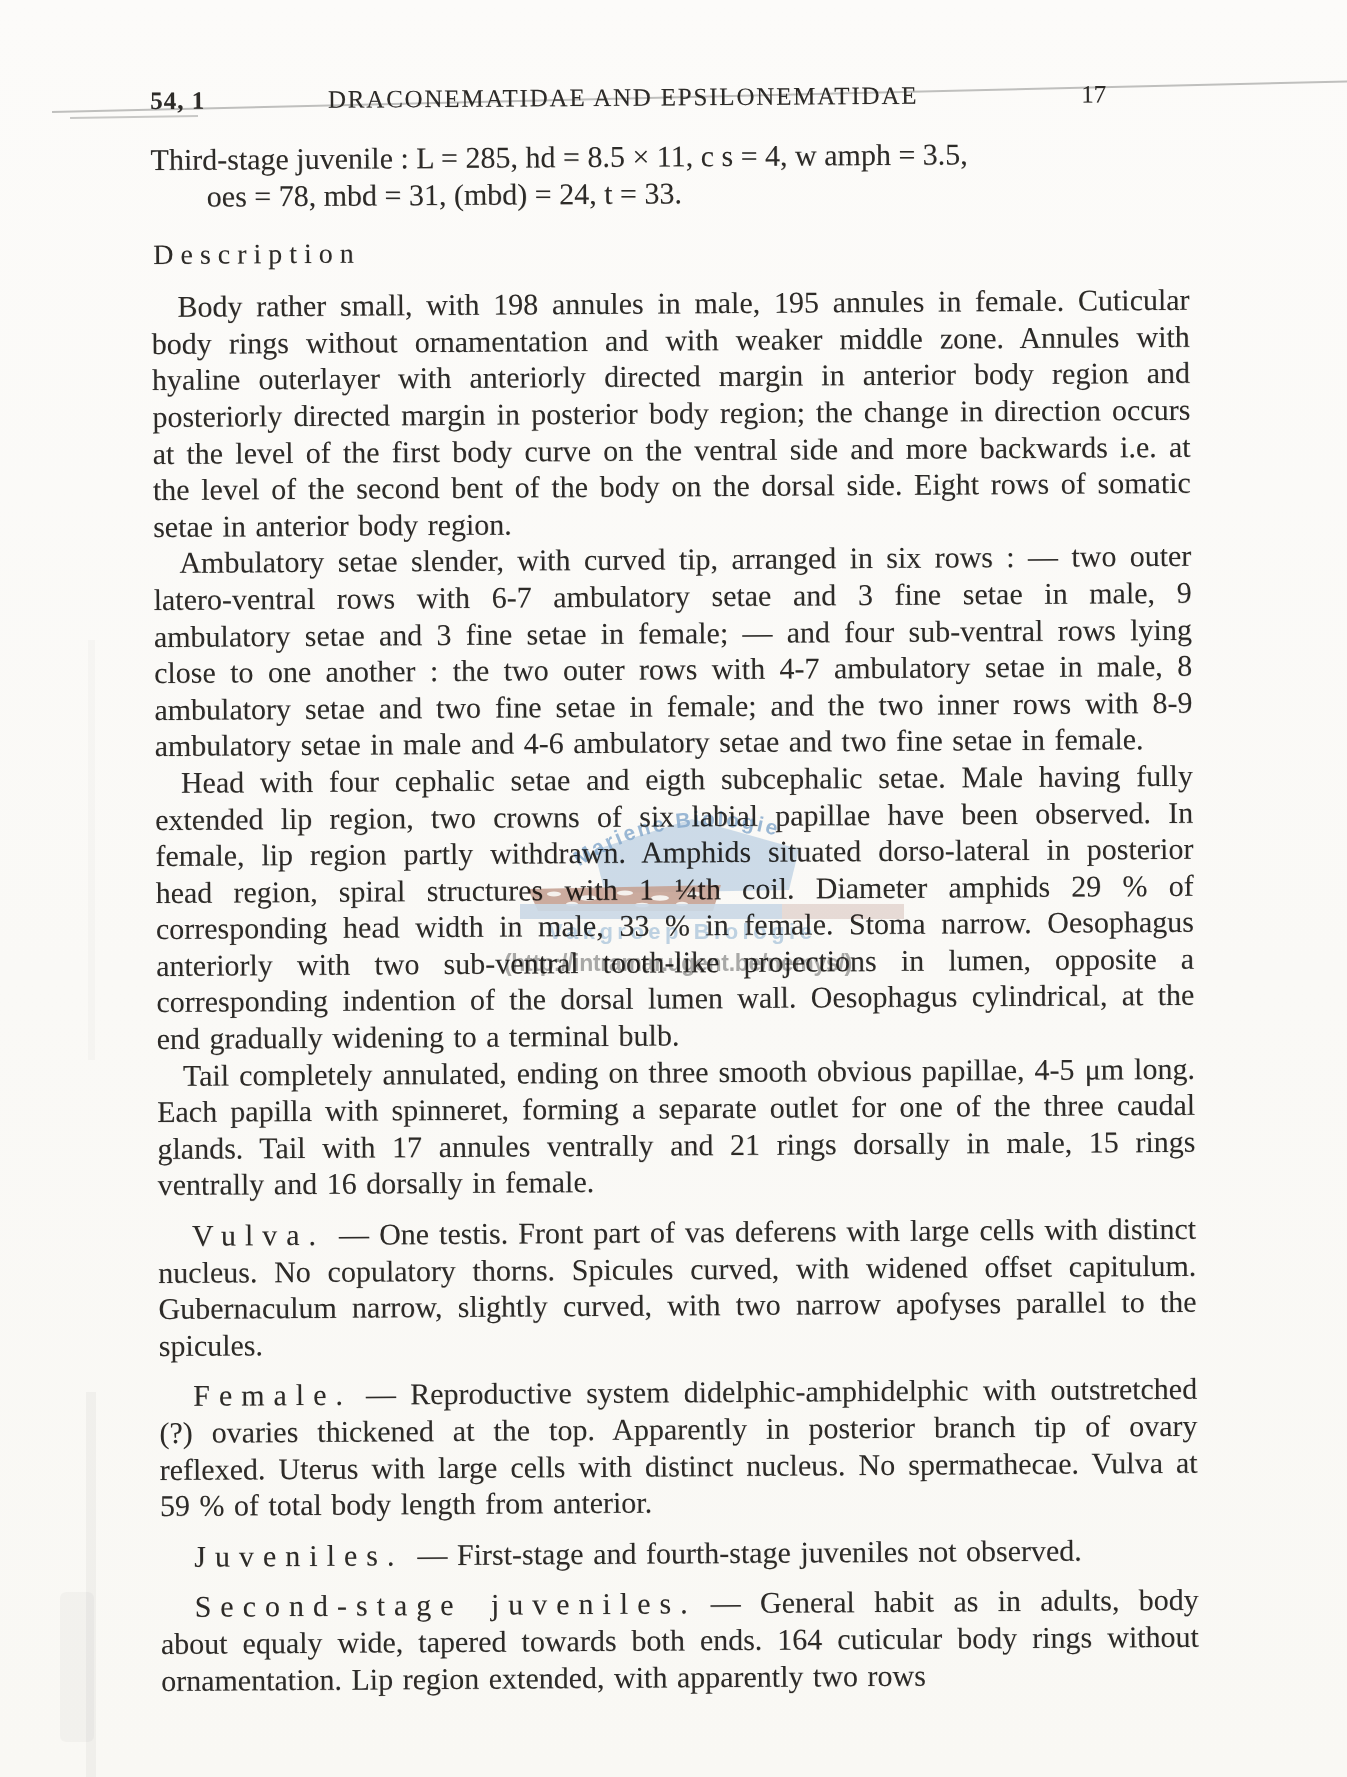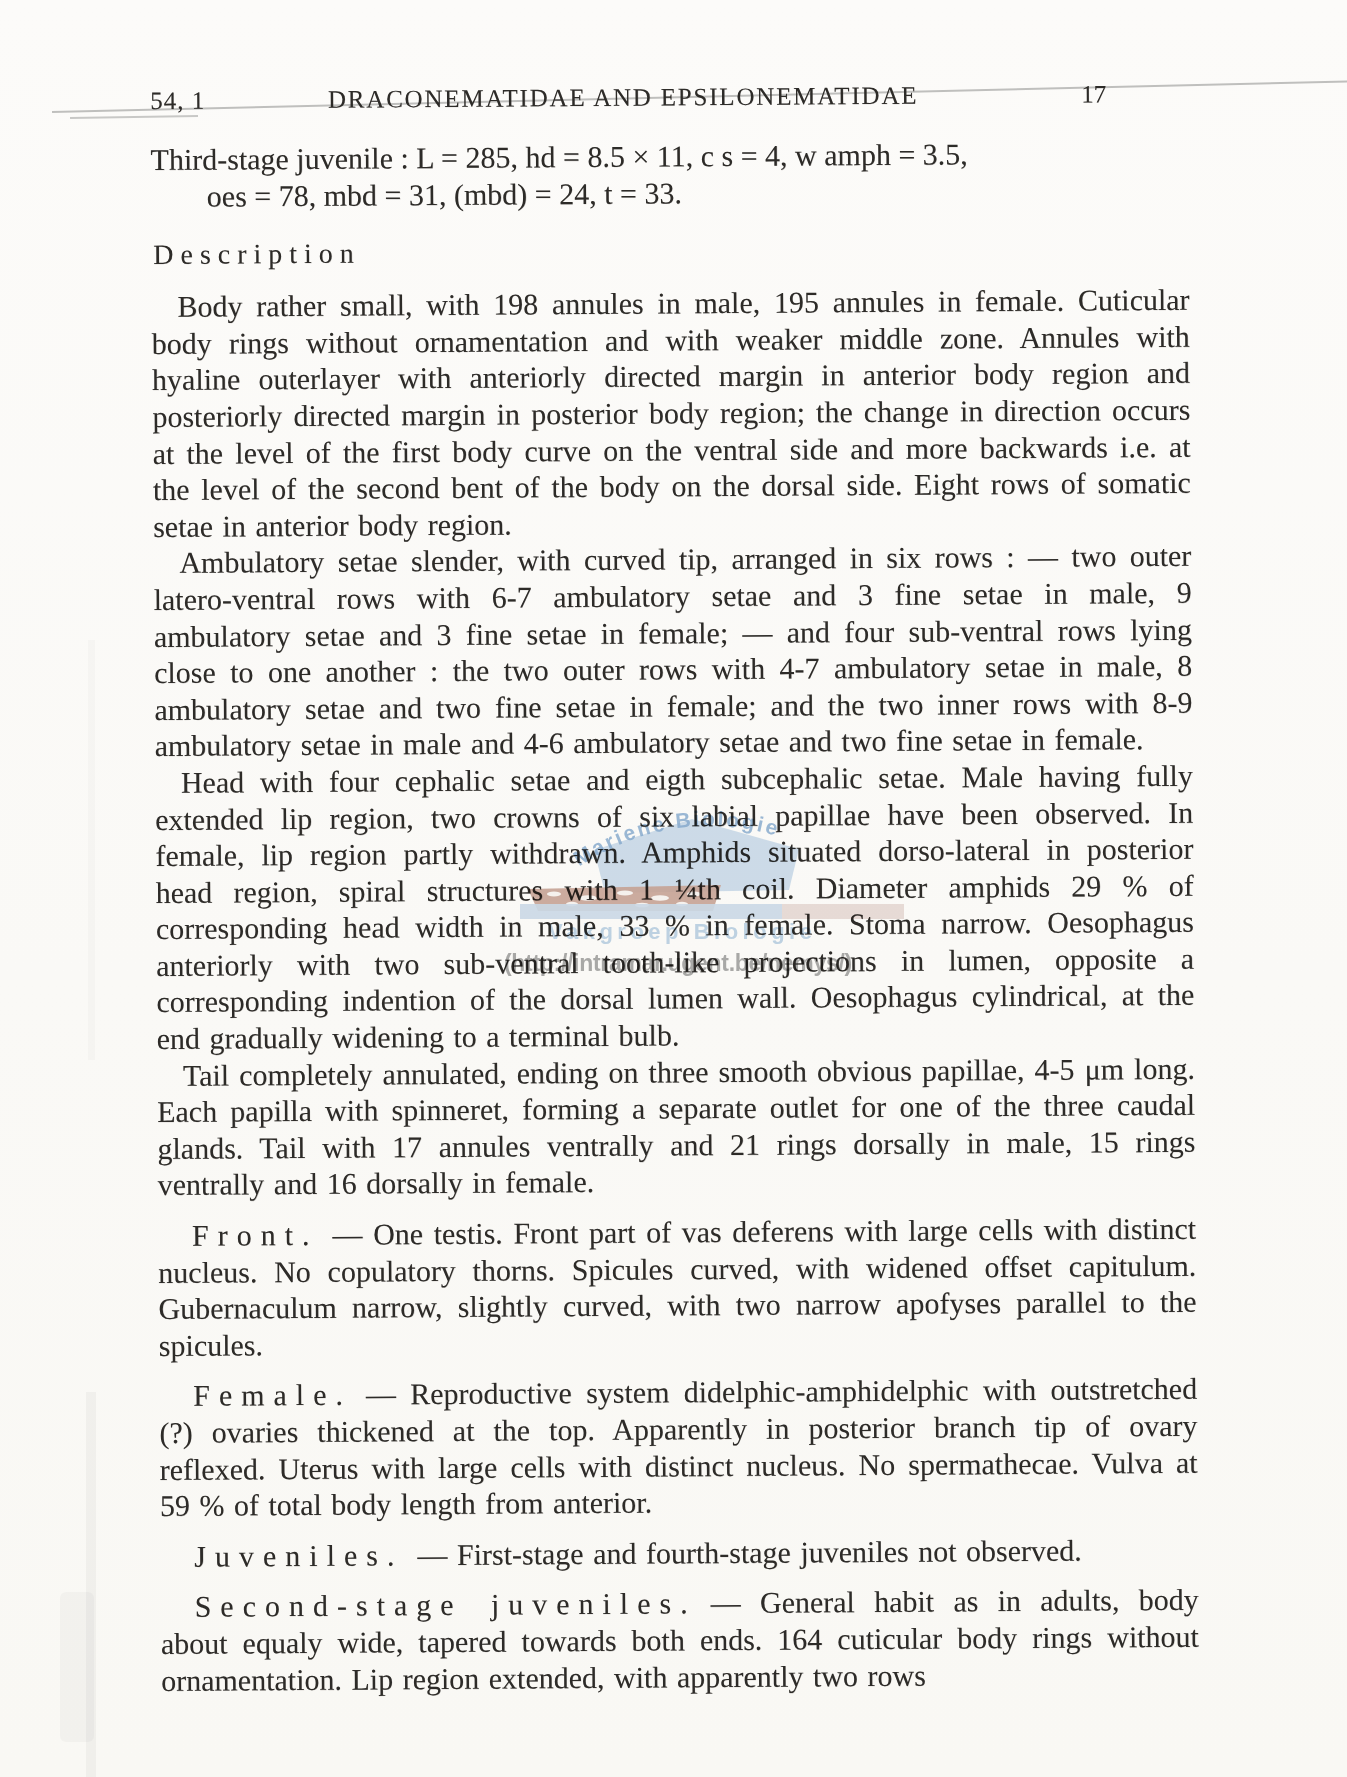--- a/index.html
+++ b/index.html
@@ -33,21 +33,21 @@
   }
   
   .content{
     position:absolute;left:150px;top:86px;width:1038px;
     transform:rotate(-0.4deg);transform-origin:0 0;
     color:#2d2b28;
     font-size:30px;line-height:36.6px;
     text-shadow:0.3px 0.3px 0.5px rgba(70,64,58,0.30);
   }
   .hdr{display:flex;align-items:baseline;font-size:25px;line-height:30px;margin-bottom:26px;}
-  .hdr .vol{width:140px;letter-spacing:1px;}
+  .hdr .vol{width:140px;letter-spacing:1px;font-weight:bold;}
   .hdr .title{flex:1;text-align:center;letter-spacing:1.8px;}
   .hdr .pnum{width:150px;text-align:right;padding-right:82px;}
   .meas{margin-bottom:22px;}
   .meas .l2{padding-left:56px;}
   h2.desc{
     font-size:28px;font-weight:normal;letter-spacing:0.25em;
     margin:0 0 16px 2px;line-height:36px;
   }
   p.body{margin:0;text-align:justify;text-indent:26px;word-spacing:2px;}
   p.section{margin:14px 0 0 0;text-align:justify;text-indent:34px;word-spacing:2px;}
@@ -83,21 +83,21 @@
     </div>
 
     <h2 class="desc">Description</h2>
 
     <p class="body">Body rather small, with 198 annules in male, 195 annules in female. Cuticular body rings without ornamentation and with weaker middle zone. Annules with hyaline outerlayer with anteriorly directed margin in anterior body region and posteriorly directed margin in posterior body region; the change in direction occurs at the level of the first body curve on the ventral side and more backwards i.e. at the level of the second bent of the body on the dorsal side. Eight rows of somatic setae in anterior body region.</p>
     <p class="body">Ambulatory setae slender, with curved tip, arranged in six rows : — two outer latero-ventral rows with 6-7 ambulatory setae and 3 fine setae in male, 9 ambulatory setae and 3 fine setae in female; — and four sub-ventral rows lying close to one another : the two outer rows with 4-7 ambulatory setae in male, 8 ambulatory setae and two fine setae in female; and the two inner rows with 8-9 ambulatory setae in male and 4-6 ambulatory setae and two fine setae in female.</p>
     <p class="body">Head with four cephalic setae and eigth subcephalic setae. Male having fully extended lip region, two crowns of six labial papillae have been observed. In female, lip region partly withdrawn. Amphids situated dorso-lateral in posterior head region, spiral structures with 1 ¼th coil. Diameter amphids 29 % of corresponding head width in male, 33 % in female. Stoma narrow. Oesophagus anteriorly with two sub-ventral tooth-like projections in lumen, opposite a corresponding indention of the dorsal lumen wall. Oesophagus cylindrical, at the end gradually widening to a terminal bulb.</p>
     <p class="body">Tail completely annulated, ending on three smooth obvious papillae, 4-5 μm long. Each papilla with spinneret, forming a separate outlet for one of the three caudal glands. Tail with 17 annules ventrally and 21 rings dorsally in male, 15 rings ventrally and 16 dorsally in female.</p>
 
     <p class="section">
-      <span class="label">Front.</span><span class="stext">— One testis. Front part of vas deferens with large cells with distinct nucleus. No copulatory thorns. Spicules curved, with widened offset capitulum. Gubernaculum narrow, slightly curved, with two narrow apofyses parallel to the spicules.</span>
+      <span class="label">Vulva.</span><span class="stext">— One testis. Front part of vas deferens with large cells with distinct nucleus. No copulatory thorns. Spicules curved, with widened offset capitulum. Gubernaculum narrow, slightly curved, with two narrow apofyses parallel to the spicules.</span>
     </p>
 
     <p class="section">
       <span class="label">Female.</span><span class="stext">— Reproductive system didelphic-amphidelphic with outstretched (?) ovaries thickened at the top. Apparently in posterior branch tip of ovary reflexed. Uterus with large cells with distinct nucleus. No spermathecae. Vulva at 59 % of total body length from anterior.</span>
     </p>
 
     <p class="section">
       <span class="label">Juveniles.</span><span class="stext">— First-stage and fourth-stage juveniles not observed.</span>
     </p>
 

